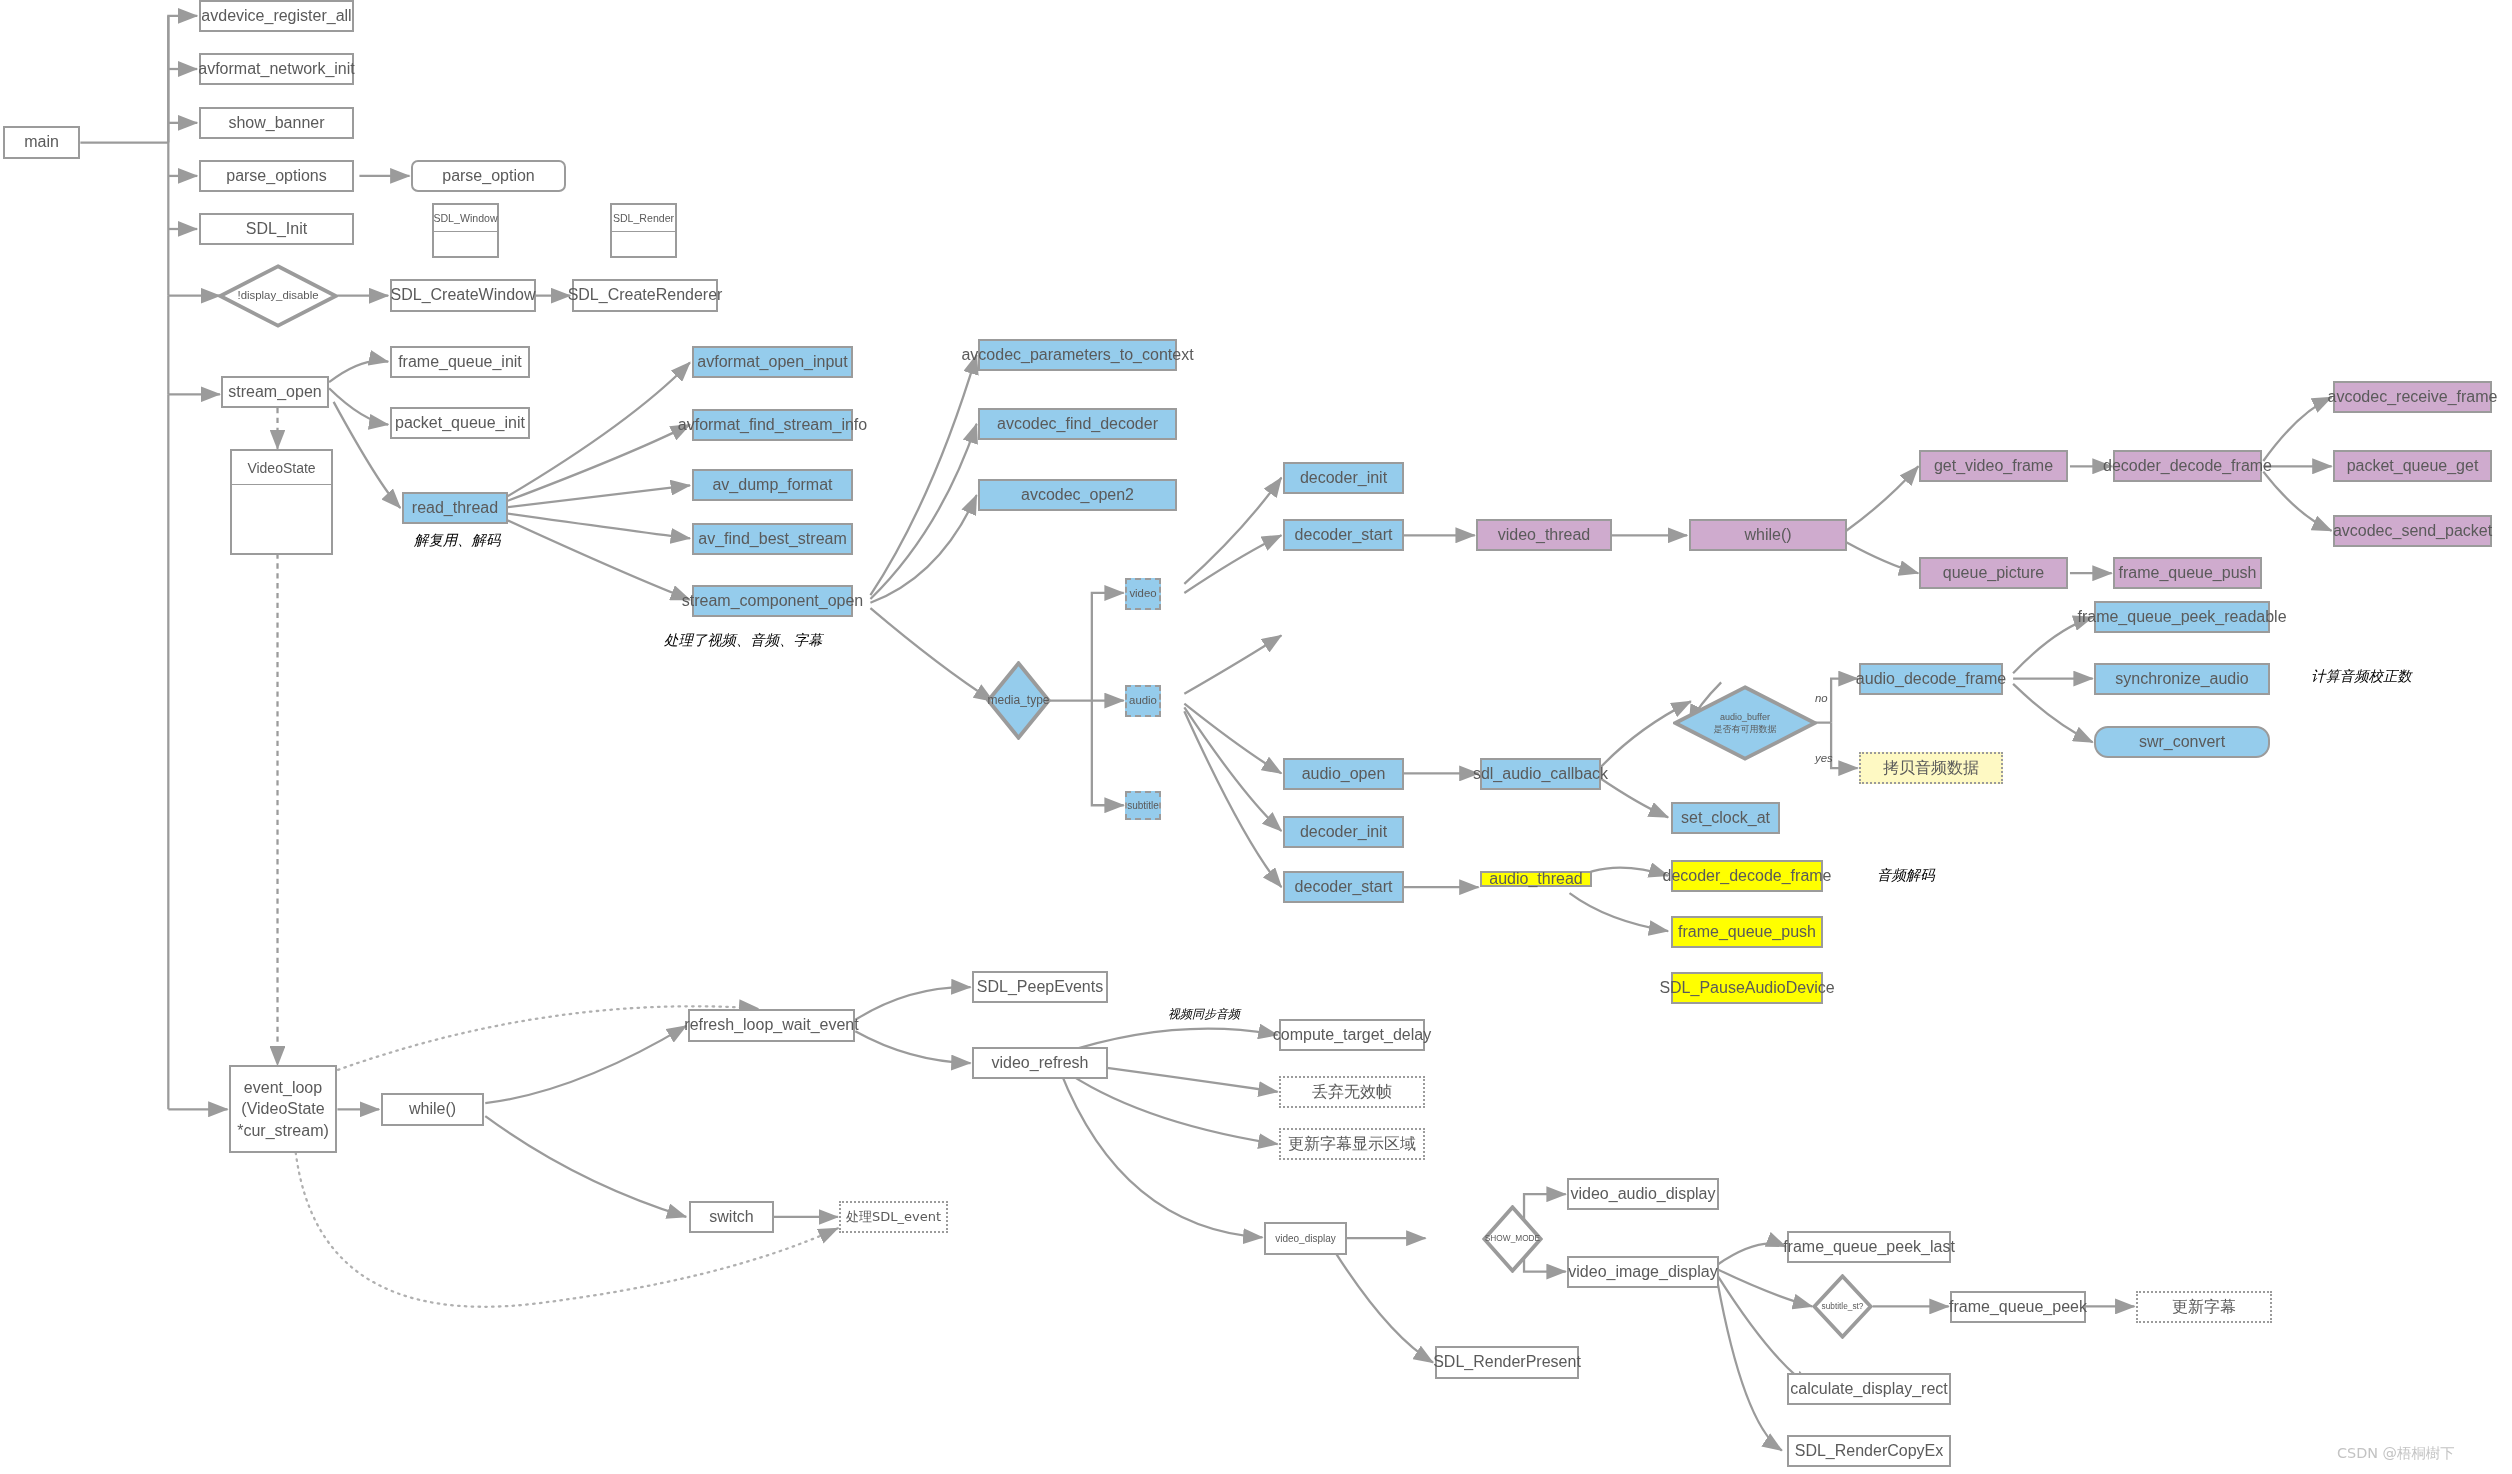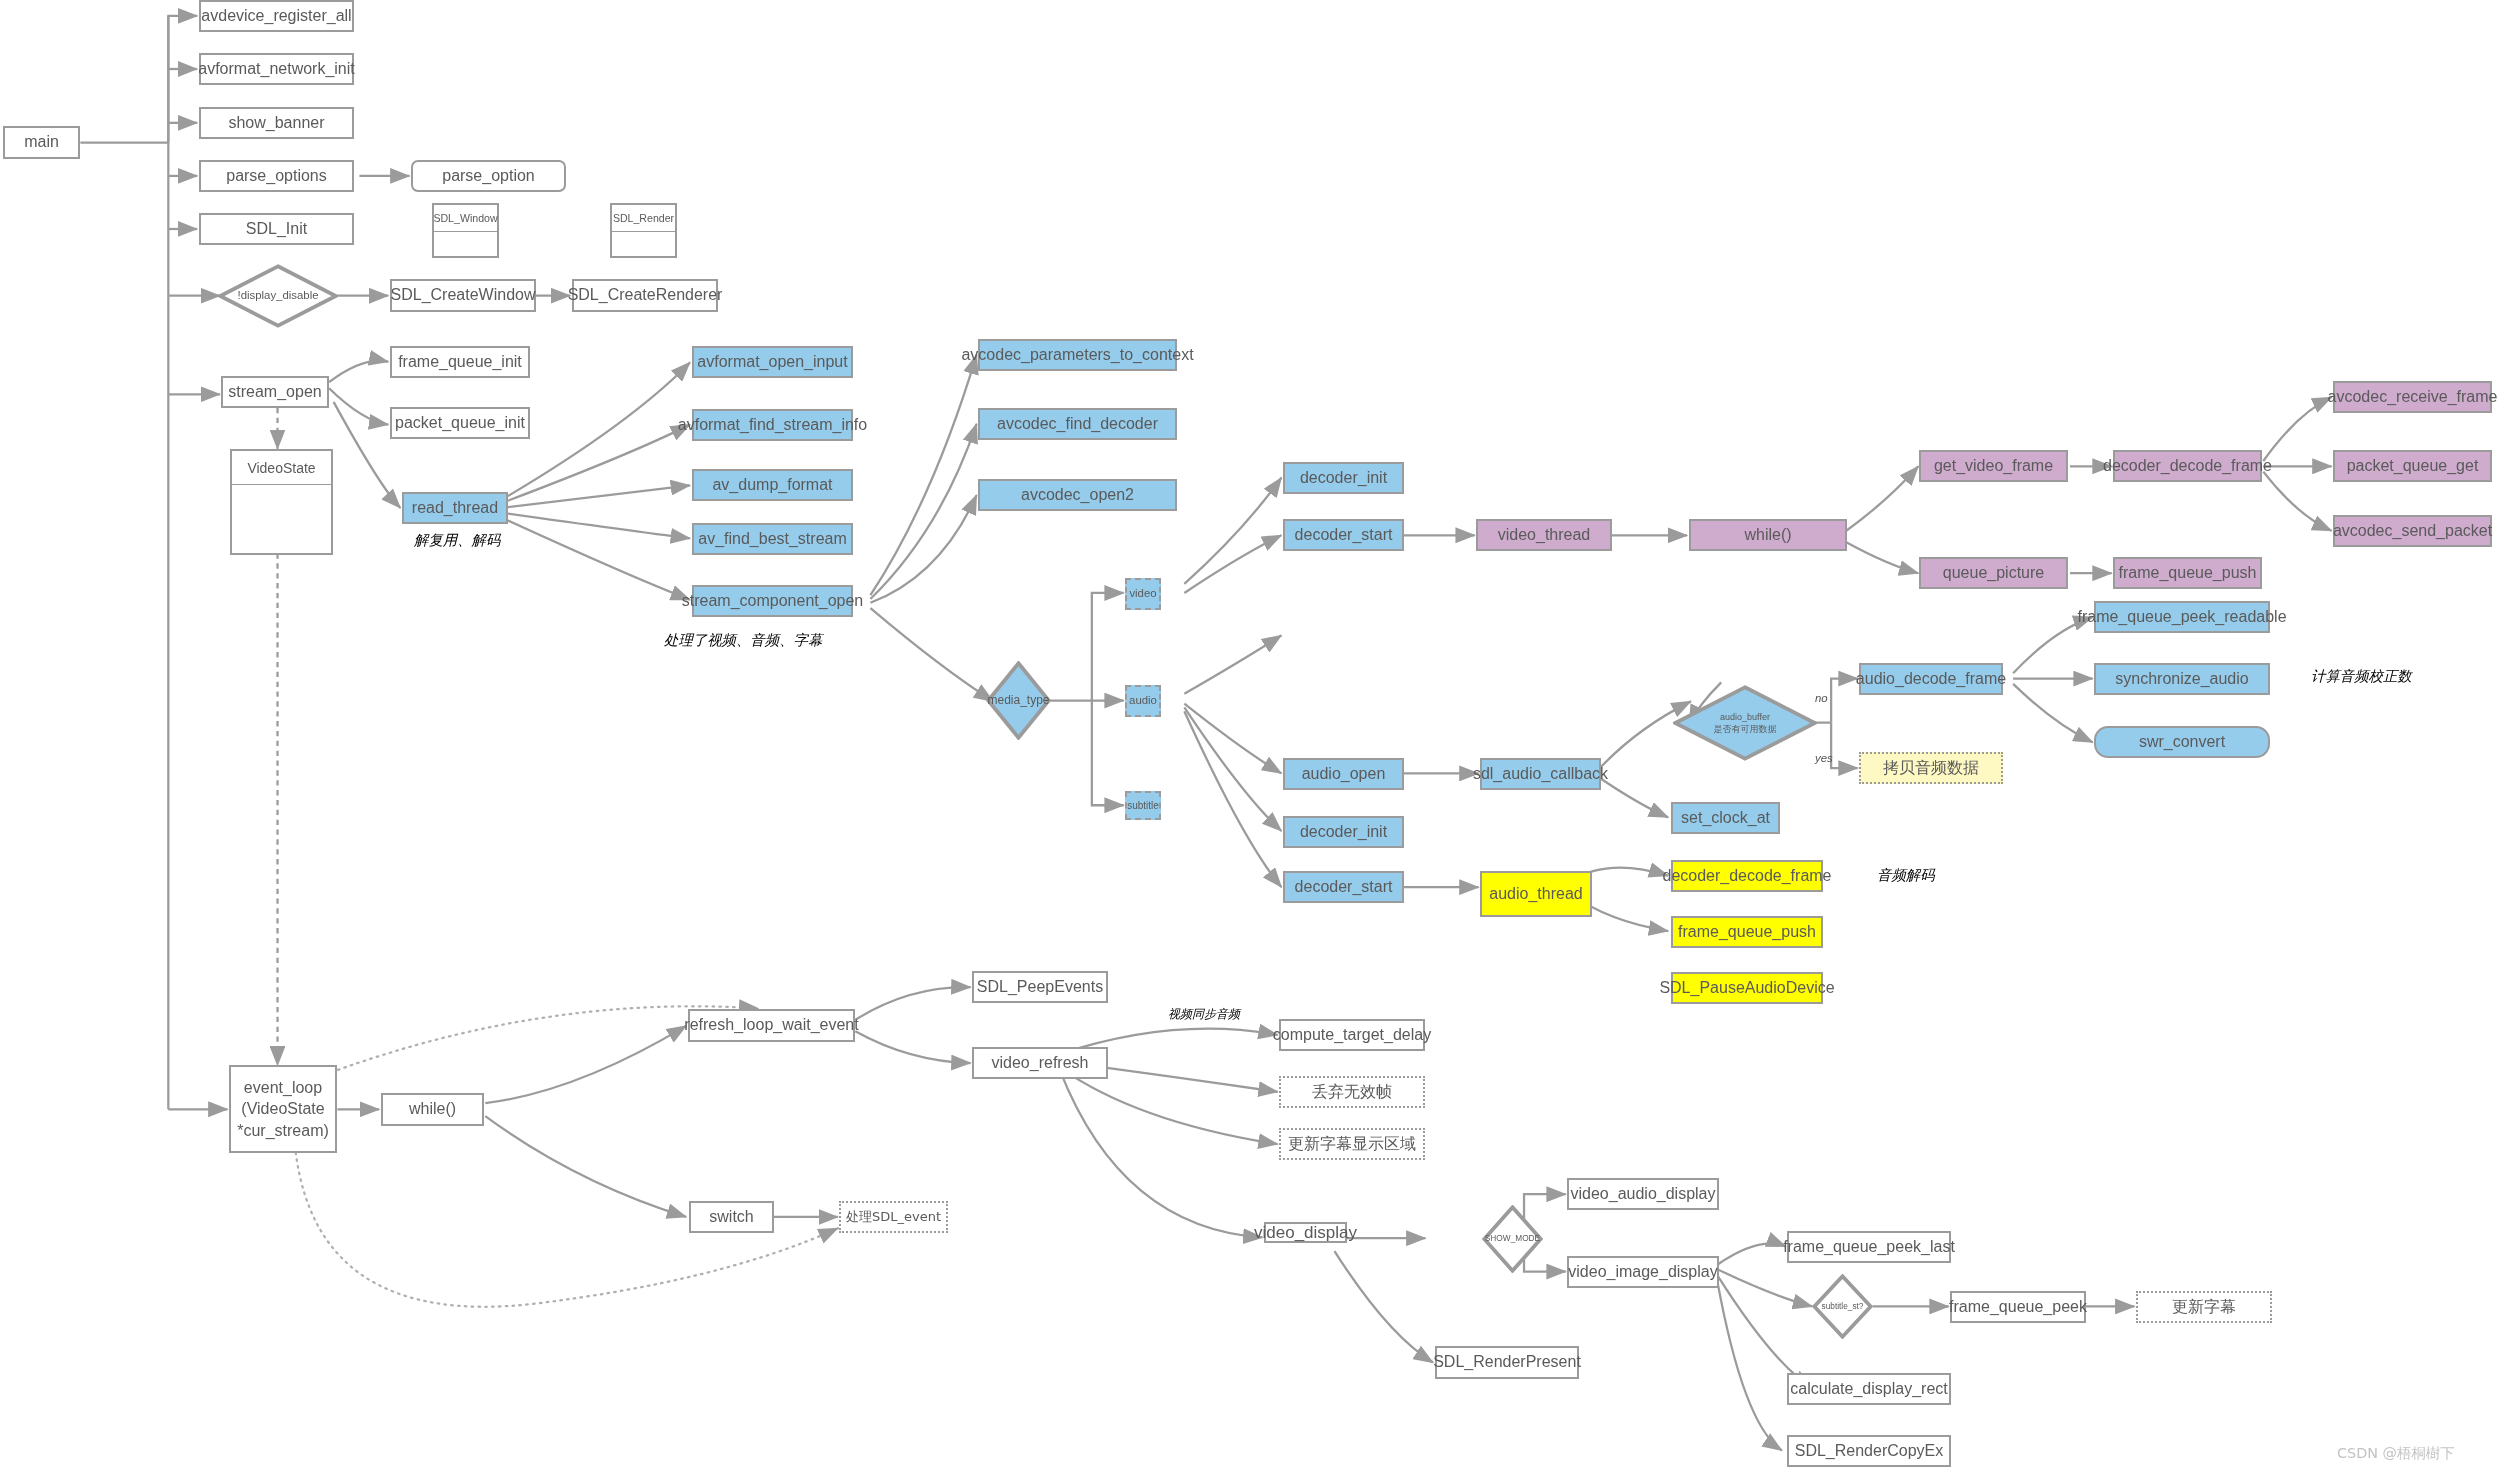--- a/index.html
+++ b/index.html
@@ -328,21 +328,21 @@
     </div>
   <div class="node blue" style="left:1671px;top:802px;width:109px;height:32px;">
       <span>set_clock_at</span>
     </div>
   <div class="node blue" style="left:1283px;top:816px;width:121px;height:32px;">
       <span>decoder_init</span>
     </div>
   <div class="node blue" style="left:1283px;top:871px;width:121px;height:32px;">
       <span>decoder_start</span>
     </div>
-  <div class="node yellow" style="left:1480px;top:871px;width:112px;height:46px;justify-content:center;">
+  <div class="node yellow" style="left:1480px;top:871px;width:112px;height:16px;justify-content:center;">
       <span>audio_thread</span>
     </div>
   <div class="node yellow" style="left:1671px;top:860px;width:152px;height:32px;">
       <span>decoder_decode_frame</span>
     </div>
   <div class="node yellow" style="left:1671px;top:916px;width:152px;height:32px;">
       <span>frame_queue_push</span>
     </div>
   <div class="node yellow" style="left:1671px;top:972px;width:152px;height:32px;">
       <span>SDL_PauseAudioDevice</span>
@@ -409,21 +409,21 @@
       <span>更新字幕显示区域</span>
     </div>
 
   <div class="node" style="left:689px;top:1201px;width:85px;height:32px;">
       <span>switch</span>
     </div>
   <div class="node dotted" style="left:839px;top:1201px;width:109px;height:32px;font-size:13px;font-family:'DejaVu Sans',sans-serif;">
       <span>处理SDL_event</span>
     </div>
 
-  <div class="node" style="left:1264px;top:1222px;width:83px;height:21px;font-size:17px;">
+  <div class="node" style="left:1264px;top:1222px;width:83px;height:33px;font-size:10px;">
       <span>video_display</span>
     </div>
 
   <div class="diamond" style="left:1482px;top:1205px;width:61px;height:68px;">
     <svg class="dshape" viewBox="0 0 80 90" preserveAspectRatio="none">
         <polygon points="40,3 77,45 40,87 3,45" fill="#ffffff" stroke="#9b9b9b" stroke-width="5"></polygon>
       </svg>
     <span class="dlabel" style="font-size:8.3px;">SHOW_MODE</span>
   </div>
 

